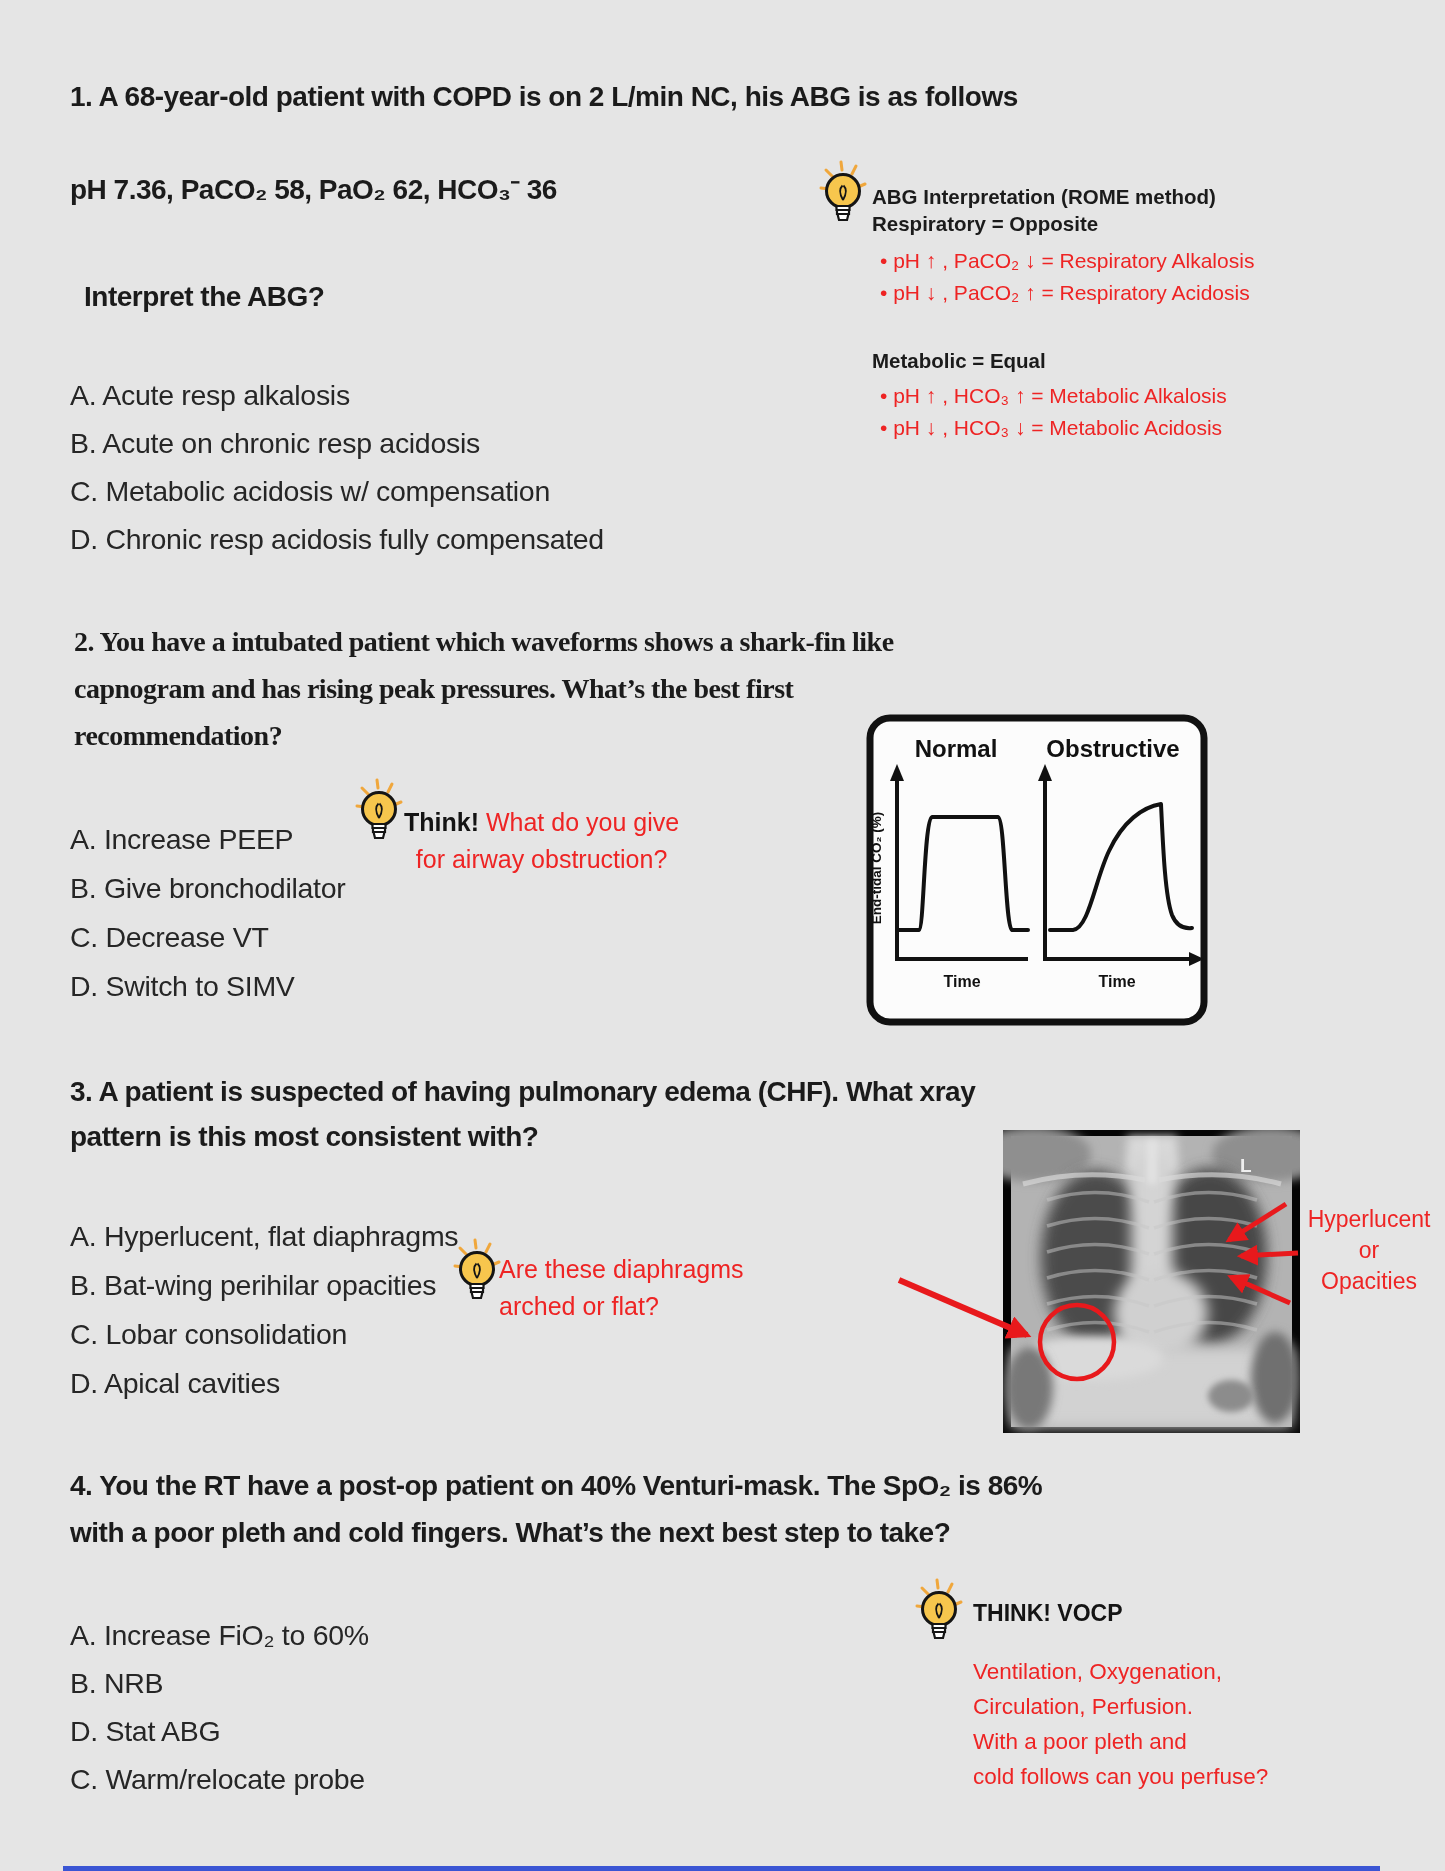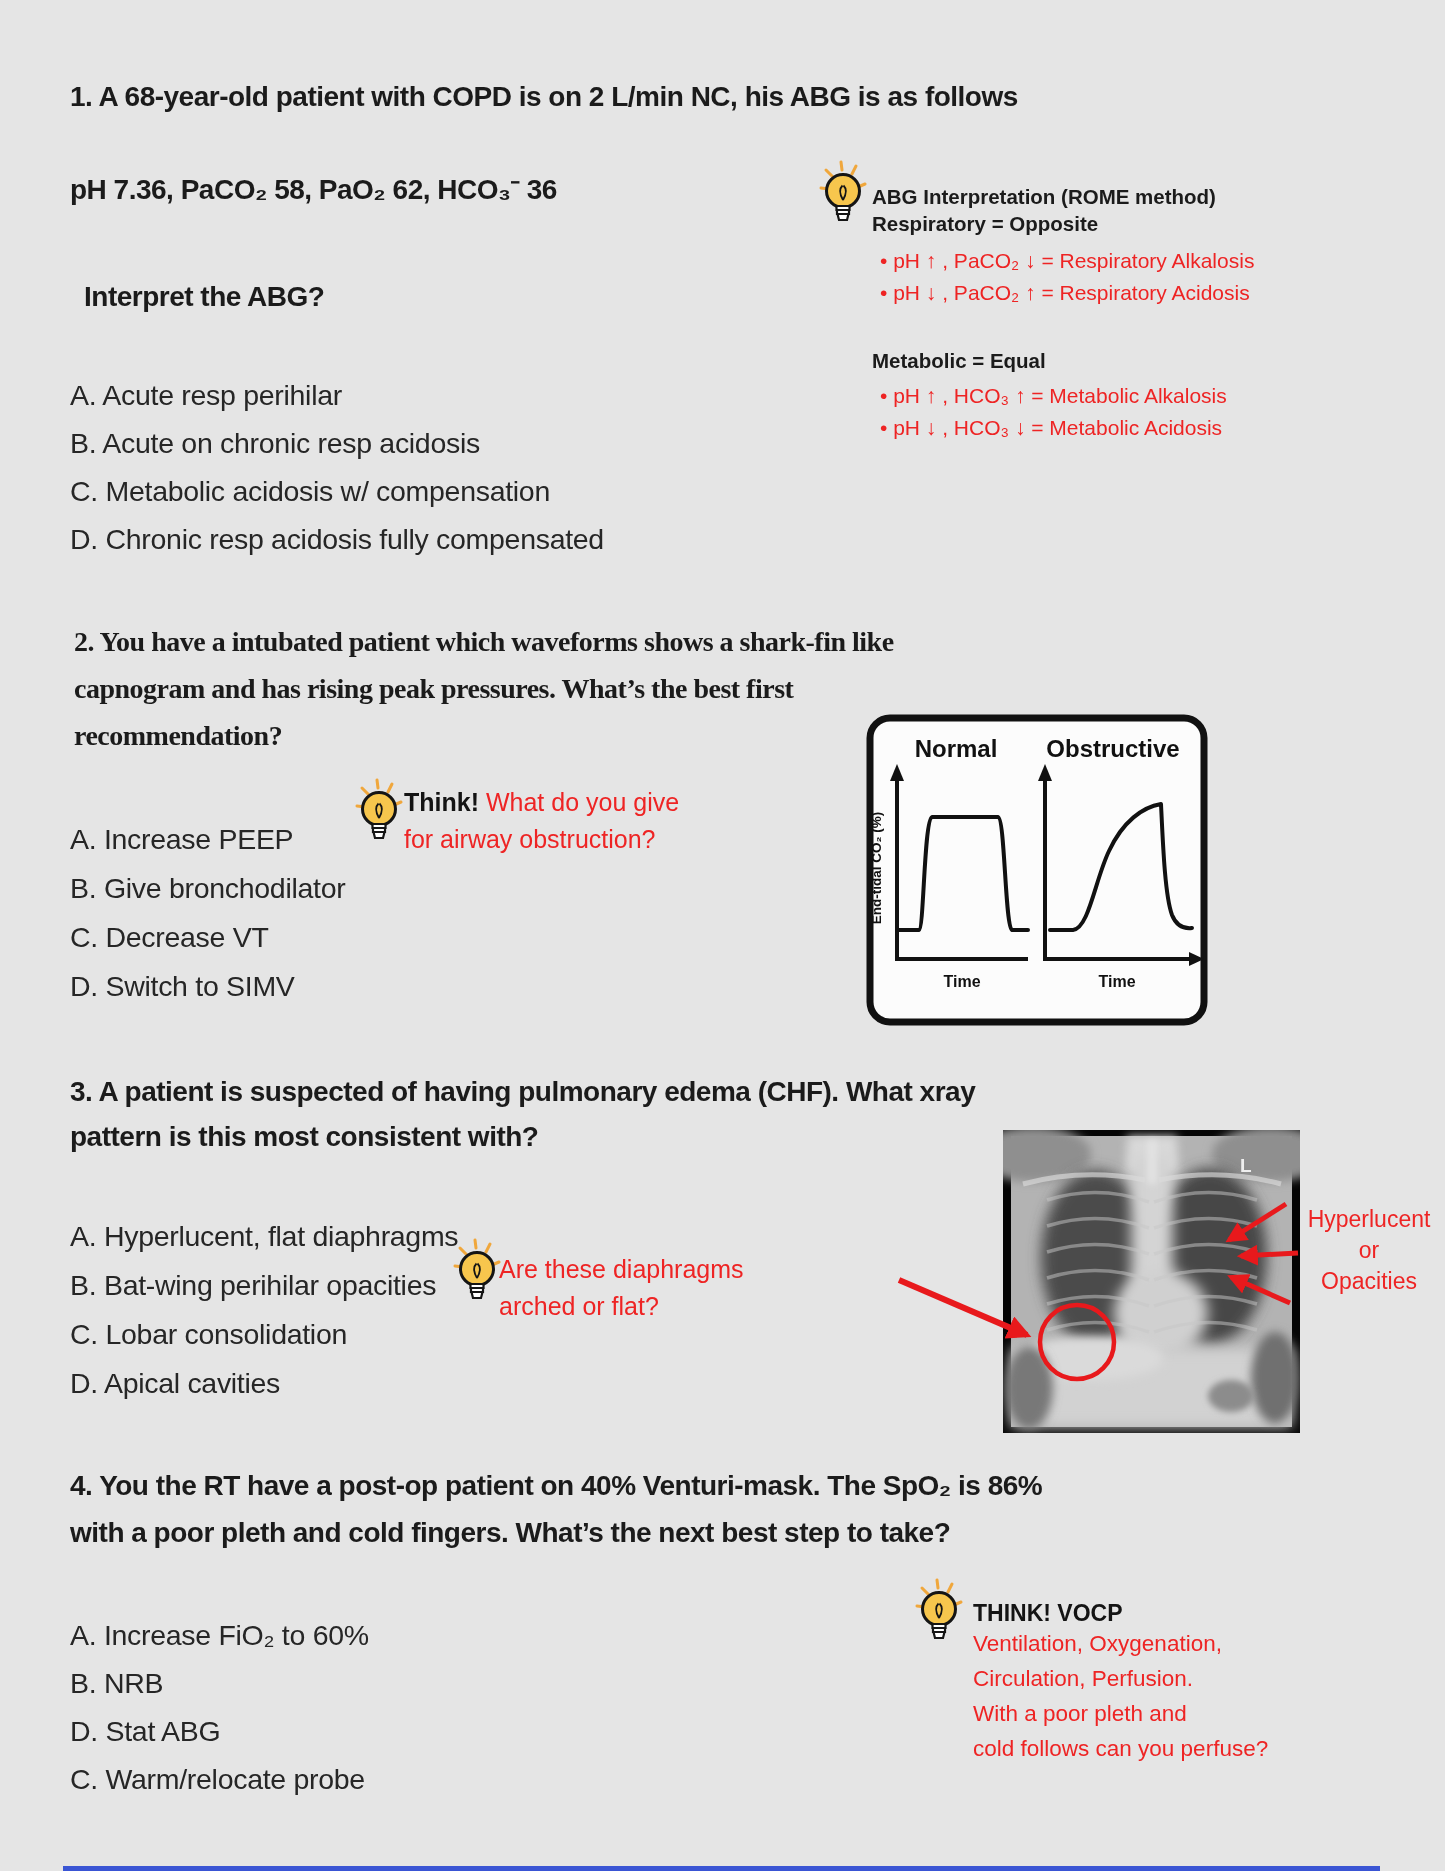--- a/index.html
+++ b/index.html
@@ -16,36 +16,36 @@
   .abg-note{font-size:21px;color:#1b1b1b;}
   .abg-note .note-h{font-weight:700;font-size:20.5px;line-height:27px;}
   .abg-note .note-red-list{color:#ee2424;margin-top:8px;padding-left:8px;line-height:32px;font-size:21px;}
   .abg-note .metab{margin-top:38px;}
   .abg-note .note-red-list.m2{margin-top:6px;}
   .think-note{font-size:25px;line-height:37px;}
   .think-note .bold-black{font-weight:700;color:#141414;}
   .red{color:#ee2424;}
   .think4-note{font-size:22.5px;line-height:35px;}
   .think4-note .bold-black{font-weight:700;font-size:23px;color:#141414;line-height:26px;}
-  .think4-note .red-lines{margin-top:0;}
+  .think4-note .red-lines{margin-top:28px;}
   .xray-side-label{width:146px;text-align:center;font-size:23px;line-height:31px;color:#ee2424;white-space:normal;}
   .footer-bar{position:absolute;left:63px;top:1866px;width:1317px;height:5px;background:#3a55d4;}
   svg{display:block;}
 </style>
 </head>
 <body>
 
 <div class="page">
 
   <div class="abs qtitle" style="left:70px;top:80px;">1. A 68-year-old patient with COPD is on 2 L/min NC, his ABG is as follows</div>
   <div class="abs qtitle" style="left:70px;top:173px;">pH 7.36, PaCO₂ 58, PaO₂ 62, HCO₃⁻ 36</div>
   <div class="abs qtitle" style="left:84px;top:280px;">Interpret the ABG?</div>
 
   <div class="abs options lh48" style="left:70px;top:371px;">
-    <span class="option">A. Acute resp perihilar</span>
+    <span class="option">A. Acute resp alkalosis</span>
     <span class="option">B. Acute on chronic resp acidosis</span>
     <span class="option">C. Metabolic acidosis w/ compensation</span>
     <span class="option">D. Chronic resp acidosis fully compensated</span>
   </div>
 
   <div class="abs bulb" style="left:816px;top:158px;">
       <svg width="54" height="72" viewBox="0 0 54 72">
         <g stroke="#f0a73c" stroke-width="3" stroke-linecap="round">
           <line x1="5" y1="30" x2="13" y2="31"></line>
           <line x1="10" y1="12" x2="17" y2="19"></line>
@@ -89,21 +89,21 @@
           <line x1="40" y1="8" x2="36" y2="16"></line>
           <line x1="49" y1="26" x2="42" y2="29"></line>
         </g>
         <circle cx="27" cy="33" r="16.5" fill="#f7c64d" stroke="#151515" stroke-width="3"></circle>
         <path d="M27 42 C23.5 36 23 31 26.5 27.5 M27 42 C30.5 36 31 31 27.5 27.5" fill="none" stroke="#151515" stroke-width="1.8"></path>
         <path d="M20.5 48 h13 v4 h-13 z" fill="#ffffff" stroke="#151515" stroke-width="2.2"></path>
         <path d="M21 52 h12 v4 h-12 z" fill="#ffffff" stroke="#151515" stroke-width="2.2"></path>
         <path d="M21.5 56 h11 l-1.5 6 h-8 z" fill="#ffffff" stroke="#151515" stroke-width="2.2"></path>
       </svg>
     </div>
-  <div class="abs think-note" style="left:404px;top:784px;">
+  <div class="abs think-note" style="left:404px;top:804px;text-align:center;">
     <div><span class="bold-black">Think!</span> <span class="red">What do you give</span></div>
     <div class="red">for airway obstruction?</div>
   </div>
 
   <div class="abs options lh49" style="left:70px;top:815px;">
     <span class="option">A. Increase PEEP</span>
     <span class="option">B. Give bronchodilator</span>
     <span class="option">C. Decrease VT</span>
     <span class="option">D. Switch to SIMV</span>
   </div>

